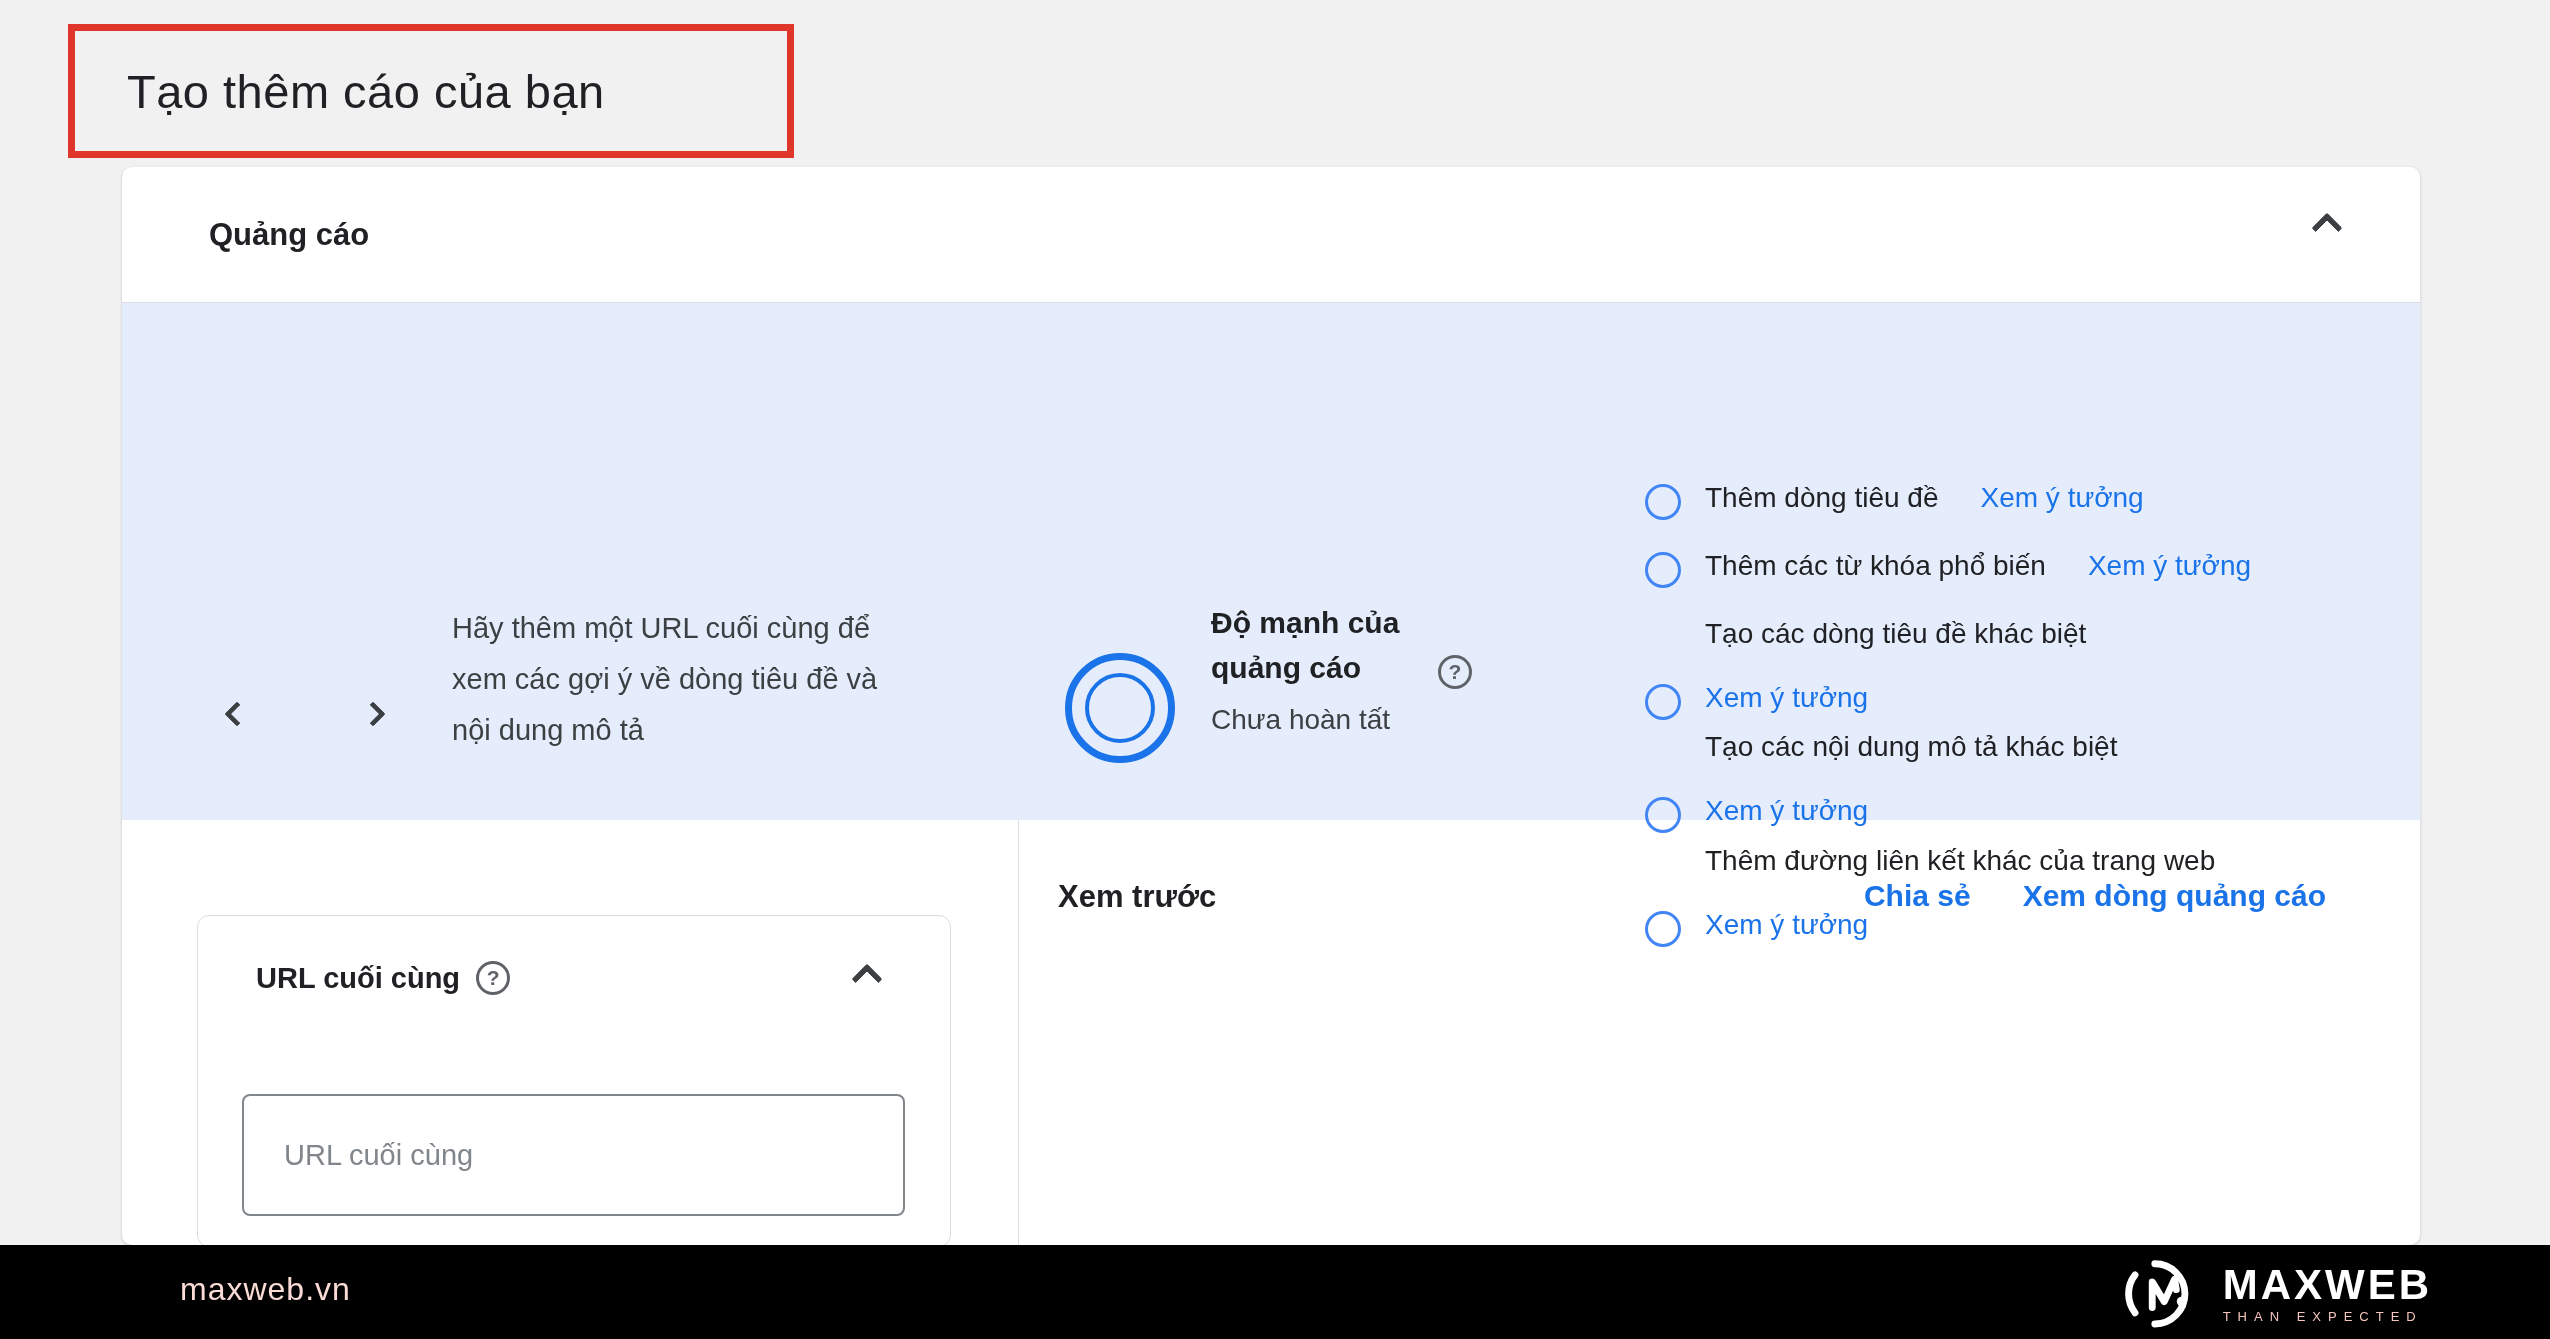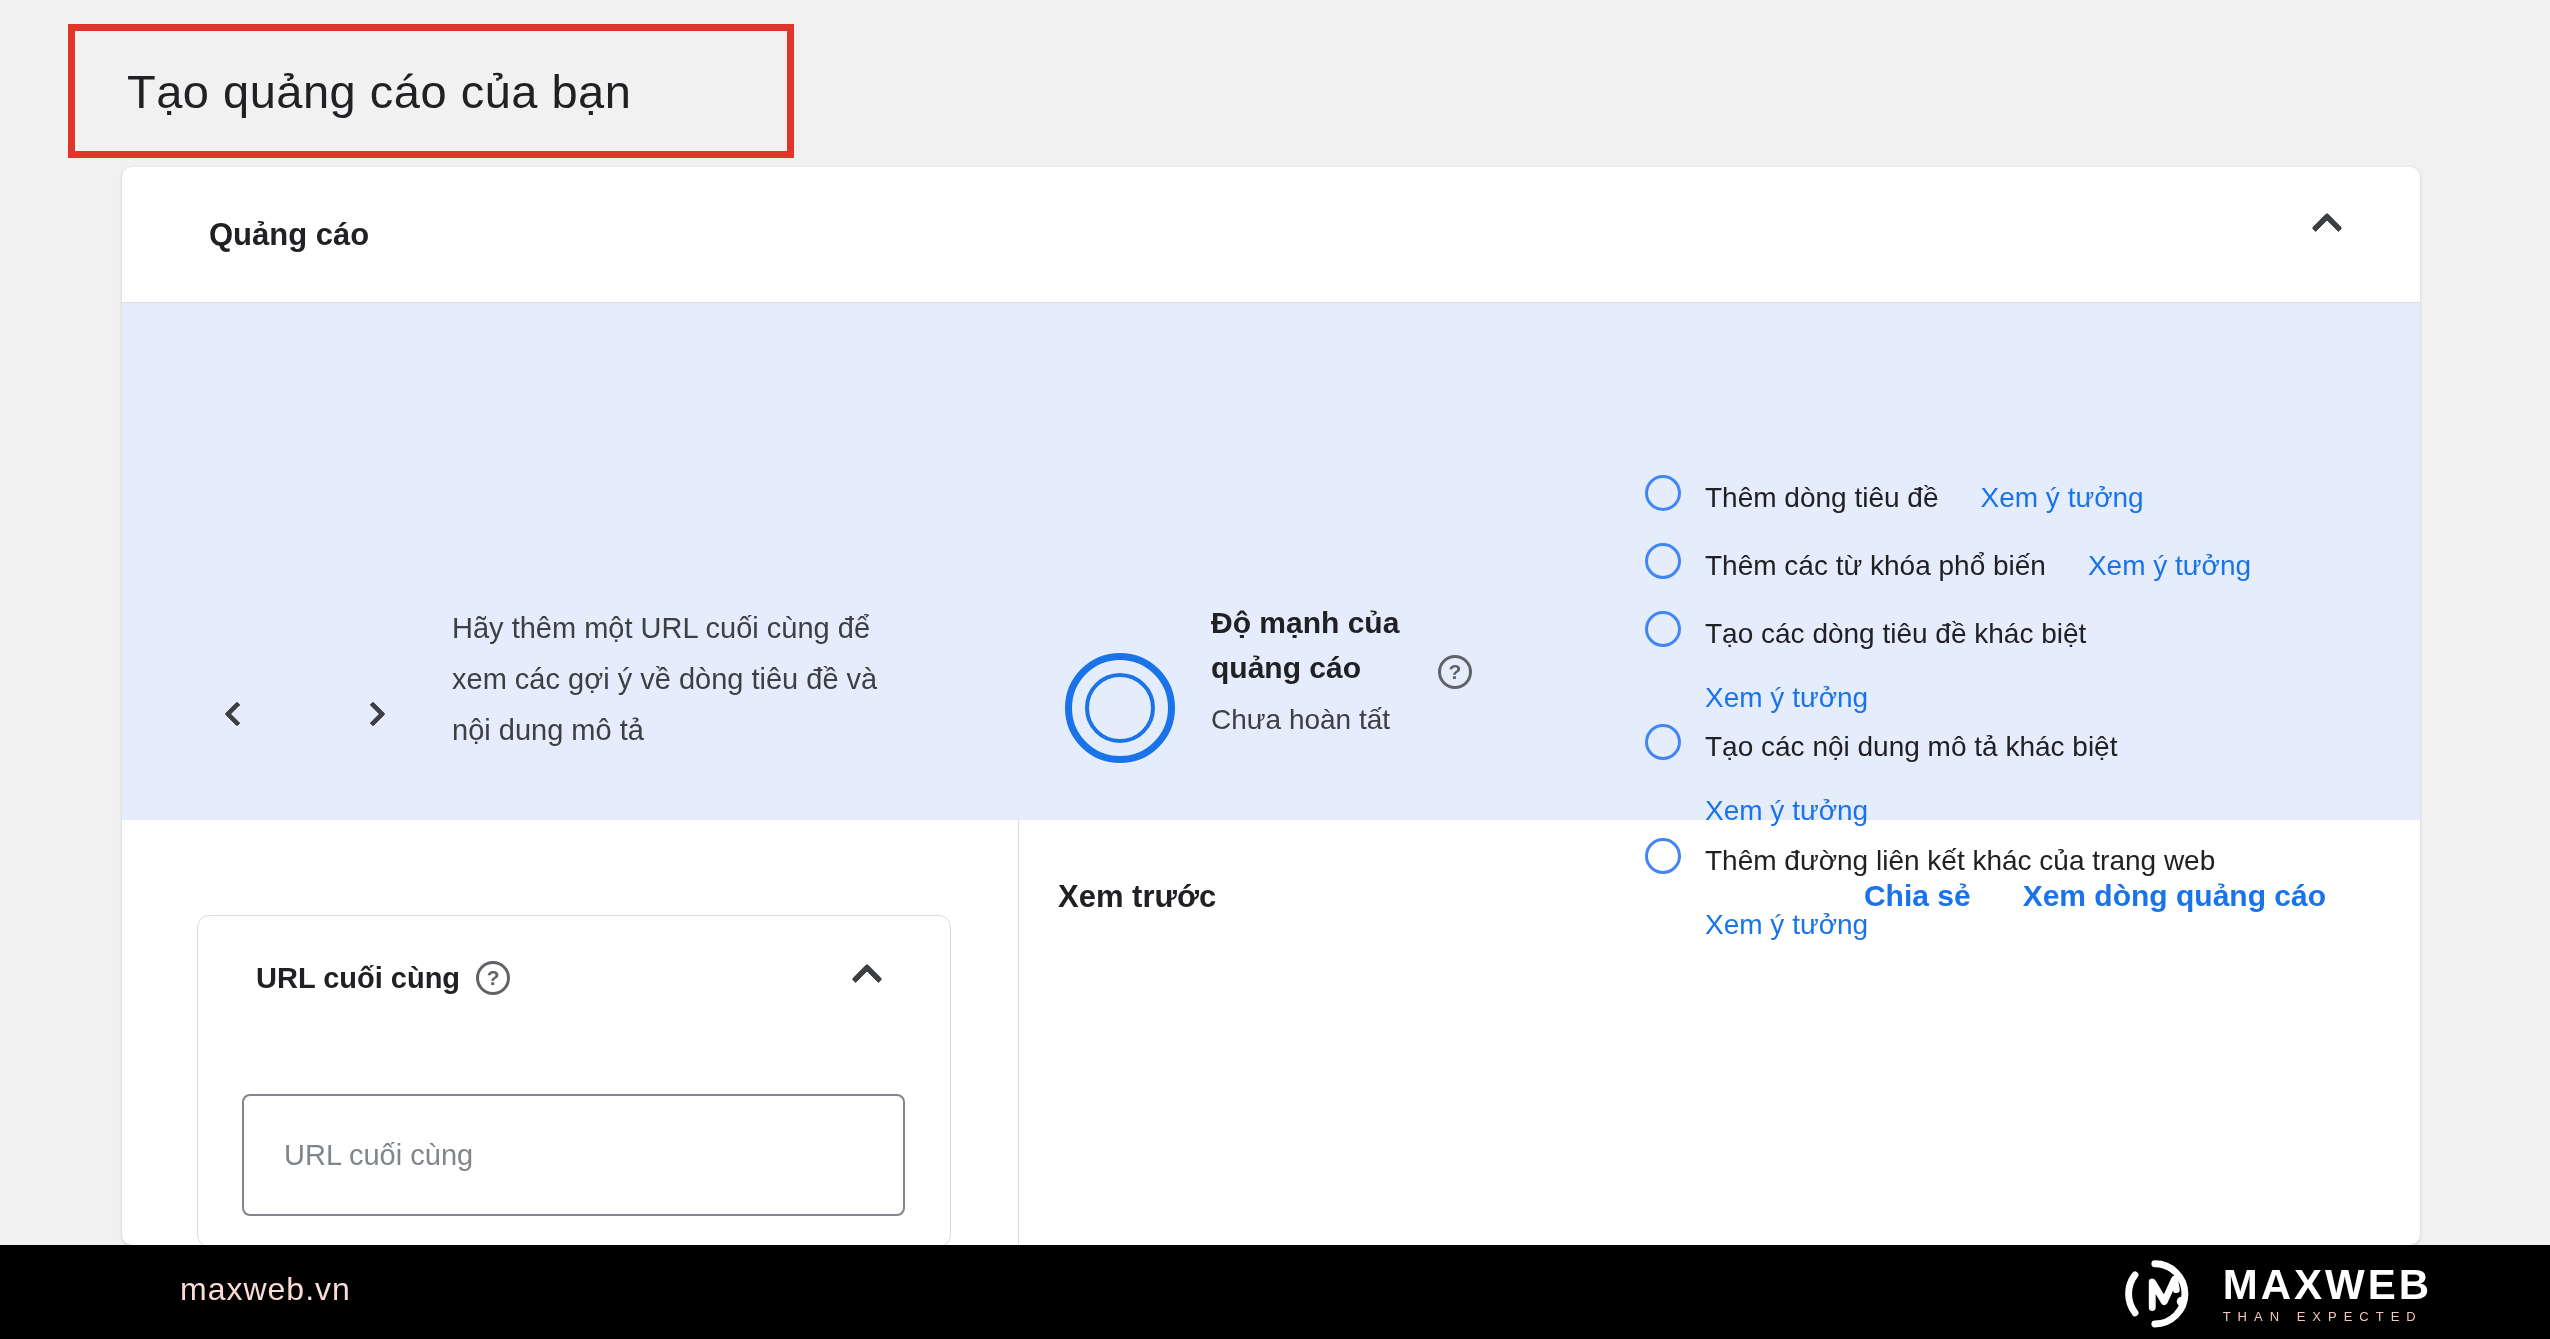--- a/index.html
+++ b/index.html
@@ -45,21 +45,21 @@
   .strength-text { position:absolute; left:1089px; top:297px; width:225px; }
   .strength-text .s-title { font-size:30px; font-weight:700; color:#202124; line-height:45px; }
   .strength-text .s-status { font-size:28px; color:#3c4043; margin-top:10px; line-height:40px; }
 
   .help-icon { display:inline-flex; width:34px; height:34px; border:3px solid #5f6368;
     border-radius:50%; align-items:center; justify-content:center;
     font-size:21px; font-weight:700; color:#5f6368; flex:none; }
   .help-icon.strength-help { position:absolute; left:1316px; top:352px; }
 
   
-  .sugg { position:absolute; left:1523px; display:flex; align-items:flex-start; }
+  .sugg { position:absolute; left:1523px; display:flex; align-items:flex-end; }
   .radio { width:36px; height:36px; border:3px solid #4285f4; border-radius:50%;
     background:transparent; flex:none; margin-right:24px; cursor:pointer; }
   .sugg .lbl { font-size:28px; color:#202124; line-height:45px; white-space:nowrap; }
   .sugg .idea-link { font-size:28px; color:#1a73e8; font-weight:500; line-height:45px;
     white-space:nowrap; cursor:pointer; }
   .sugg.inline .idea-link { margin-left:42px; }
   .sugg .stack { display:flex; flex-direction:column;gap:19px; }
   .sugg-1 { top:172px; } .sugg-2 { top:240px; }
   .sugg-3 { top:308px; } .sugg-4 { top:421px; } .sugg-5 { top:535px; }
 
@@ -88,21 +88,21 @@
   .brand .brand-text { display:flex; flex-direction:column; }
   .brand .brand-name { font-size:42px; font-weight:700; color:#ffffff; letter-spacing:3px; line-height:44px; }
   .brand .brand-tag { font-size:13px; color:#f6c5bd; letter-spacing:7px; margin-top:2px; }
 </style>
 </head>
 <body>
 
 <div id="stage">
 
   <div class="title-box">
-    <h1>Tạo quảng cáo của bạn</h1>
+    <h1>Tạo thêm cáo của bạn</h1>
   </div>
 
   <div class="card">
 
     <div class="card-header">
       <span class="hdr-title">Quảng cáo</span>
       <span class="hdr-collapse"><span class="chev up"></span></span>
     </div>
 
     <div class="banner">

